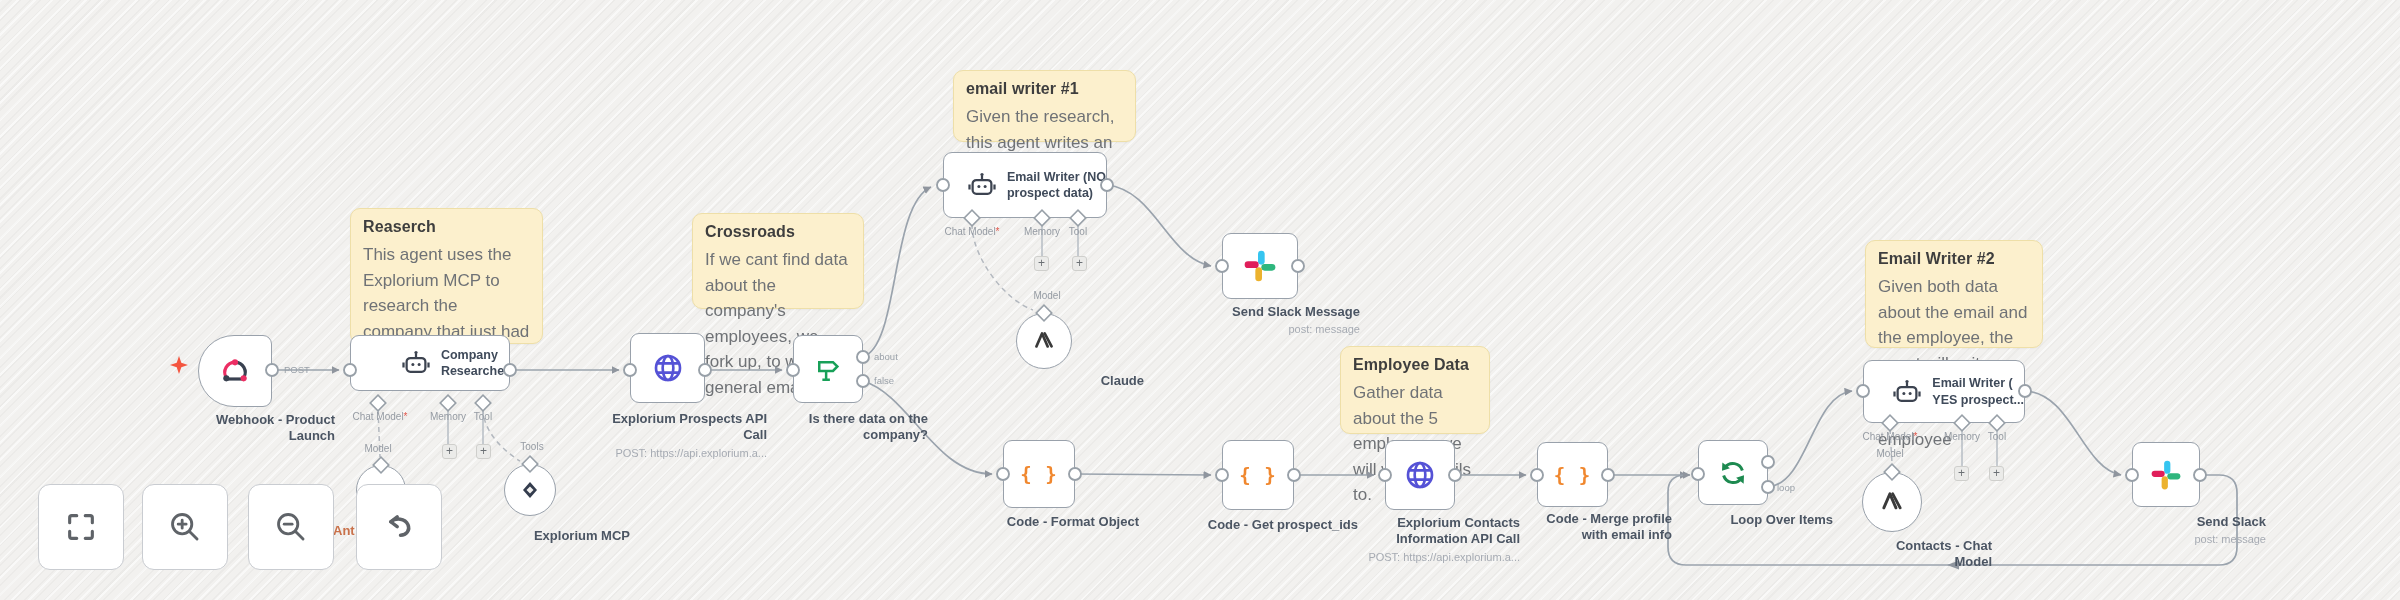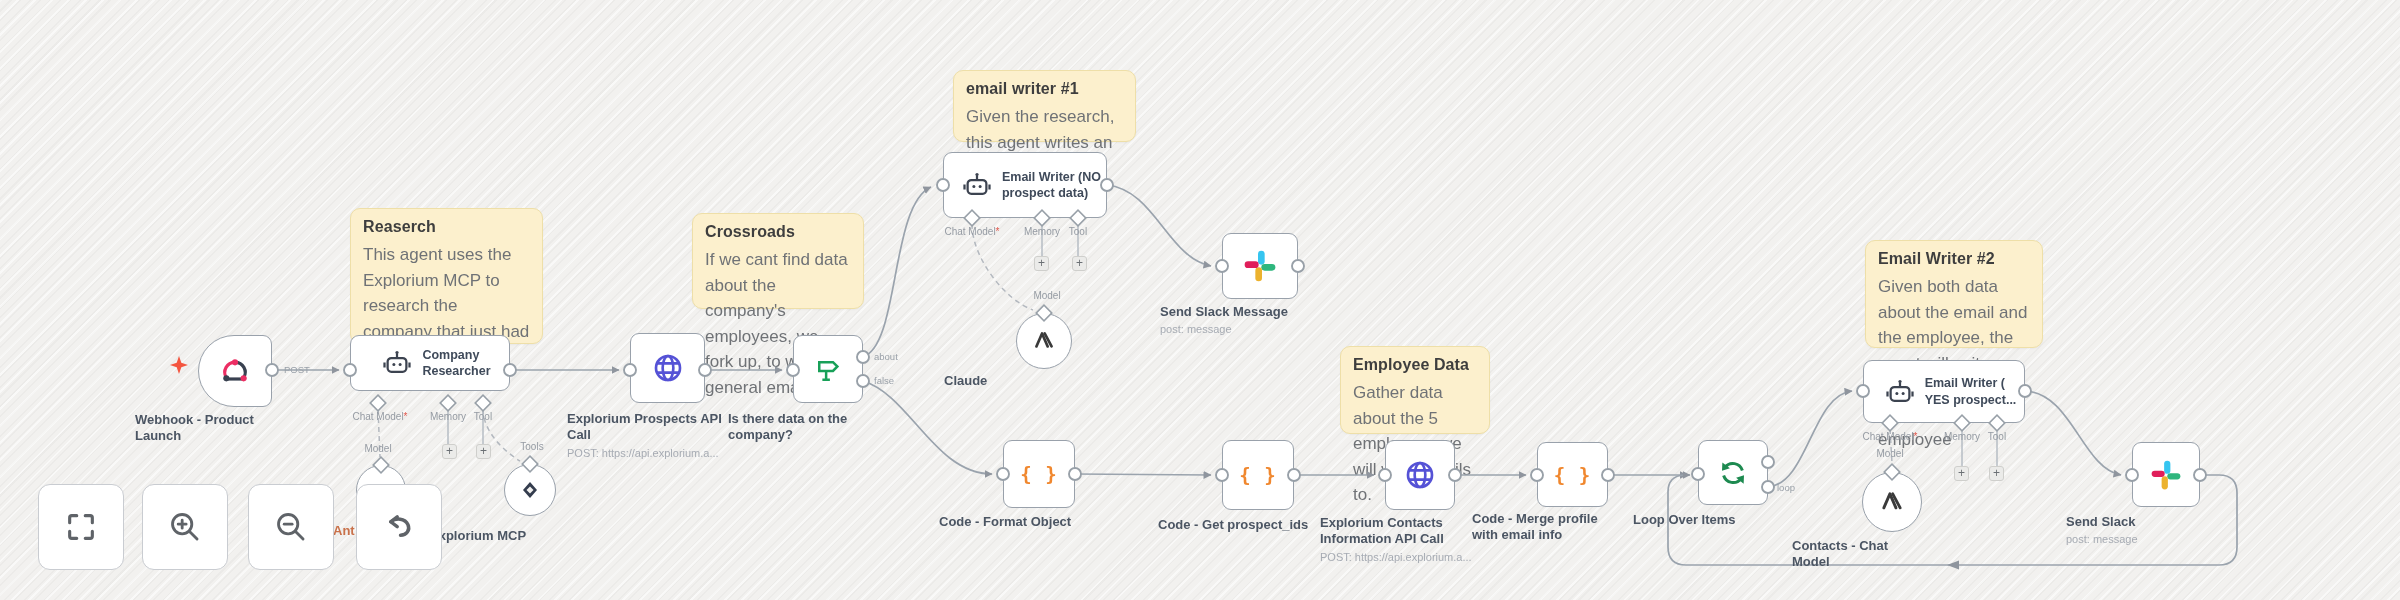--- a/index.html
+++ b/index.html
@@ -13,24 +13,24 @@
   }
   .layer{position:absolute;left:0;top:0;width:2400px;height:600px;pointer-events:none}
   .sticky{position:absolute;background:#fcf0cd;border:1px solid #eedfa8;border-radius:10px;
     padding:9px 12px;box-sizing:border-box;box-shadow:0 1px 2px rgba(0,0,0,0.04)}
   .sticky h3{margin:0 0 6px 0;font-size:16px;font-weight:700;color:#3e3e3e;letter-spacing:.1px}
   .sticky p{margin:0;font-size:17px;color:#6f7276;line-height:1.5}
   .node{position:absolute;background:#fff;border:1.6px solid #99a1ab;border-radius:9px;
     box-sizing:border-box;display:flex;align-items:center;justify-content:center}
   .trigger{border-radius:36px 9px 9px 36px}
   .circle{border-radius:50%}
-  .agent{justify-content:center;padding-left:13px;gap:10px}
+  .agent{justify-content:flex-end;padding-left:13px;gap:10px}
   .atext{font-size:12.5px;font-weight:700;color:#3f4a5a;line-height:1.3;white-space:pre-line}
   .codeglyph{font-size:19px;font-weight:700;color:#f0872e;letter-spacing:1px;font-family:"DejaVu Sans Mono",monospace}
-  .nlabelblock{position:absolute;width:200px;margin-left:-100px;text-align:left}
+  .nlabelblock{position:absolute;width:200px;margin-left:-100px;text-align:right}
   .nlabel{font-size:13px;font-weight:600;color:#4b5563;line-height:1.25;white-space:pre-line}
   .nsub{font-size:11px;font-weight:400;color:#a6abb3;margin-top:3px}
   .clabel{position:absolute;width:120px;margin-left:-60px;text-align:center;
     font-size:10px;color:#959ba3;white-space:nowrap}
   .plabel{position:absolute;font-size:9.5px;color:#9aa1a9;white-space:nowrap}
   .req{color:#e2574c}
   .plus{position:absolute;width:15px;height:15px;background:#ebebe9;border:1px solid #cfcfcc;
     border-radius:3px;color:#6b7075;font-size:12px;line-height:13px;text-align:center;box-sizing:border-box}
   .btn{position:absolute;width:84px;height:84px;background:#fff;border:1.6px solid #c9ccd1;
     border-radius:12px;display:flex;align-items:center;justify-content:center;color:#5f6368;cursor:pointer}

